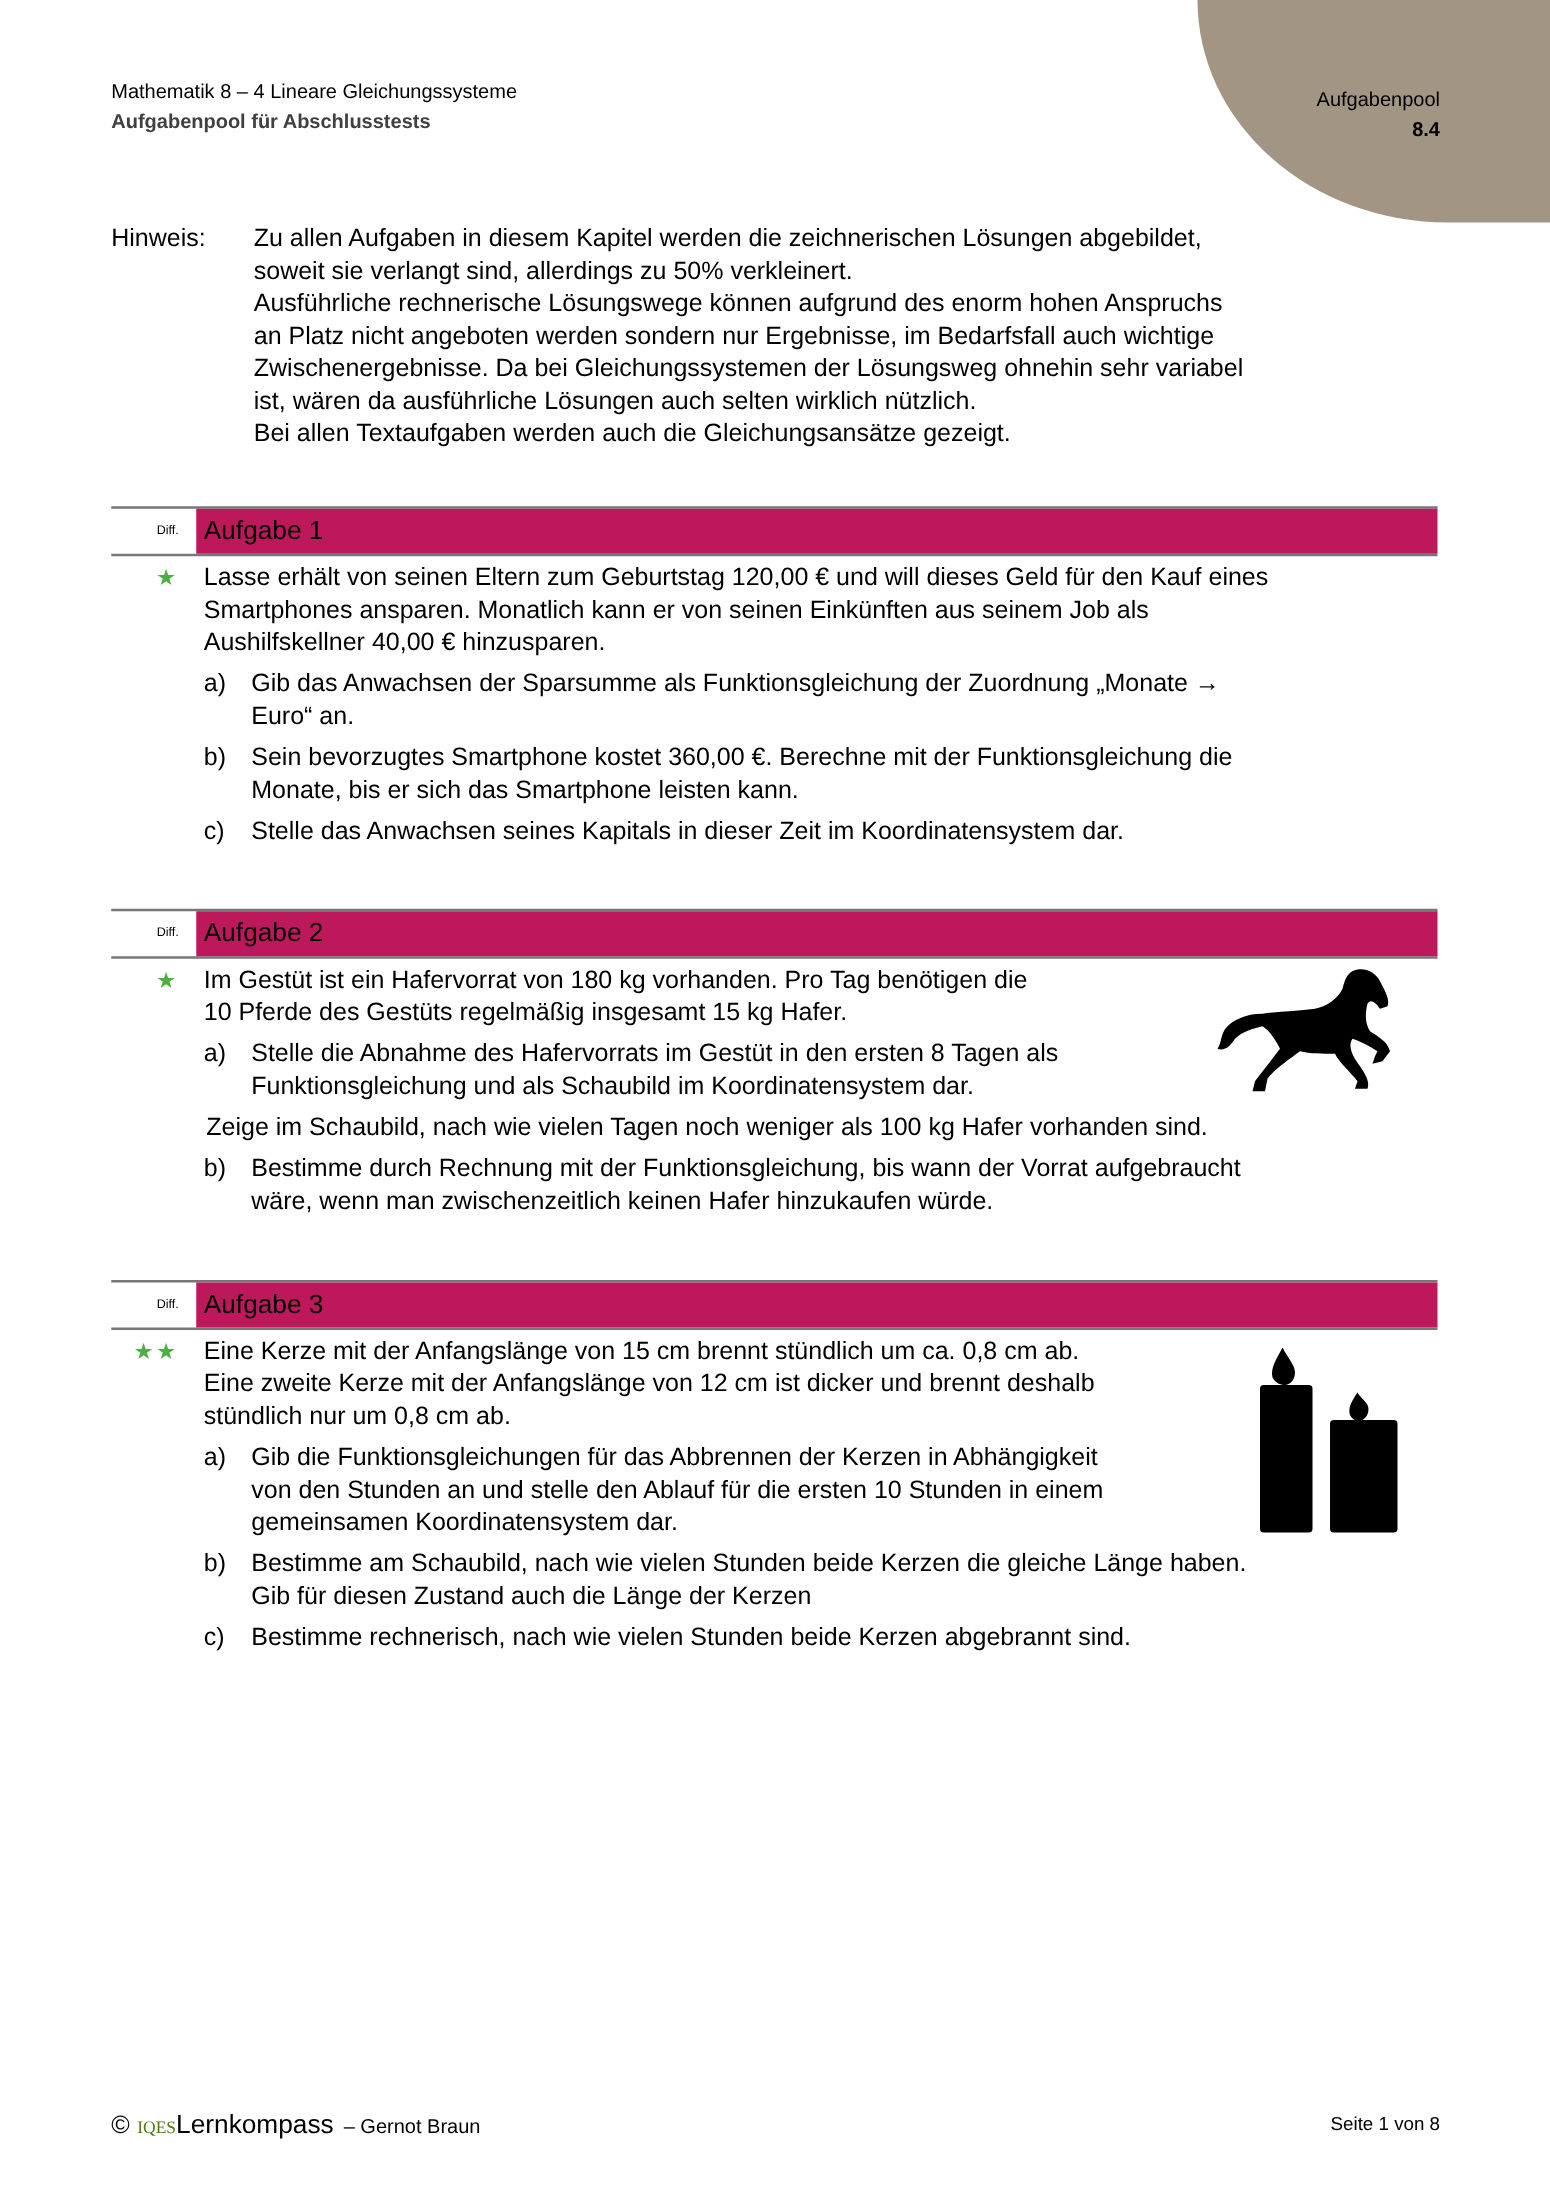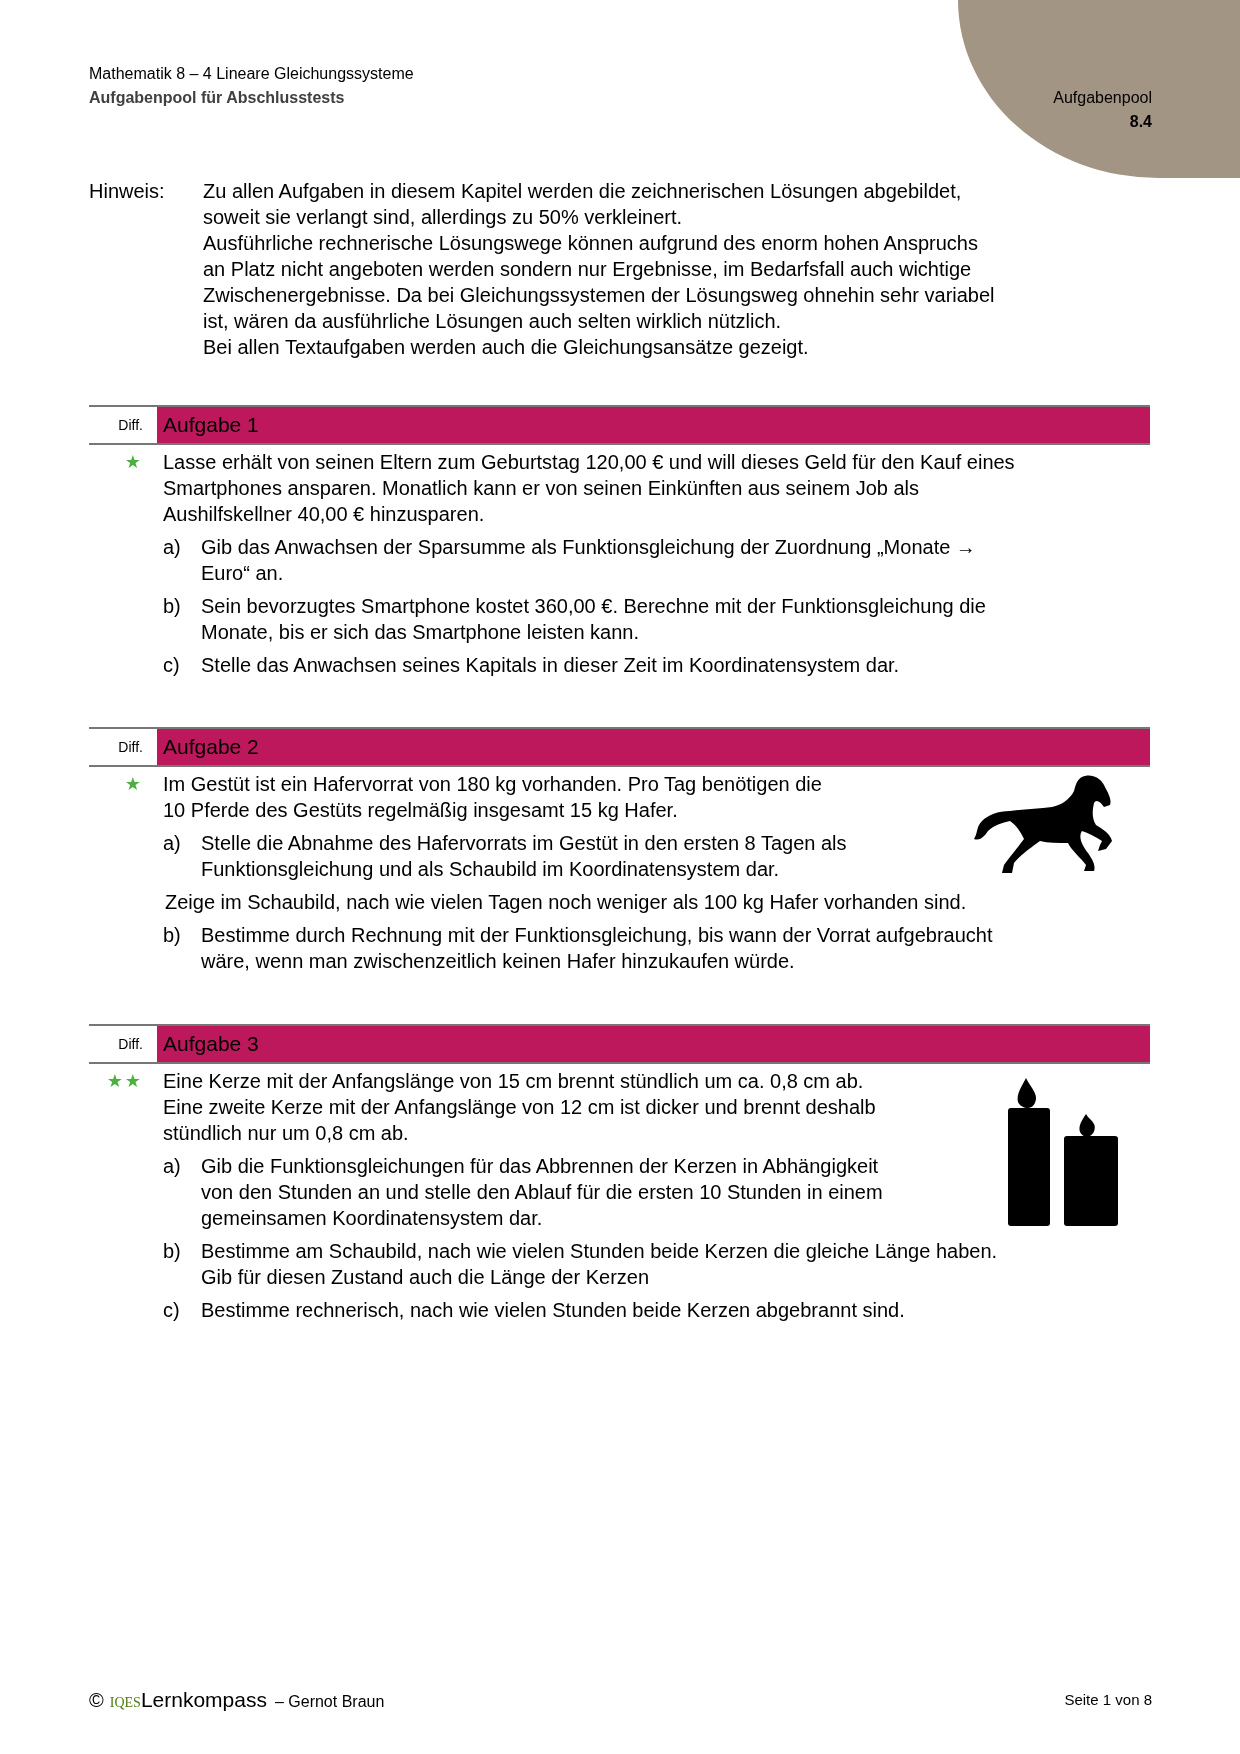--- a/index.html
+++ b/index.html
@@ -2,28 +2,28 @@
 <html><head>
   <meta charset="utf-8">
   <style>
     html, body { margin: 0; padding: 0; background: #ffffff; }
     body { width: 1240px; height: 1754px; position: relative; overflow: hidden;
            font-family: "Liberation Sans", sans-serif; color: #000; }
     .corner { position: absolute; right: 0; top: 0; width: 282px; height: 178px;
               background: #a39584; border-bottom-left-radius: 200px 178px; }
     .hdr-left { position: absolute; left: 89px; top: 62px; font-size: 16px; line-height: 24px; }
     .hdr-left .sub { color: #404040; font-weight: bold; }
-    .hdr-right { position: absolute; right: 88px; top: 86px; font-size: 16px; line-height: 24px; text-align: right; }
+    .hdr-right { position: absolute; right: 88px; top: 69px; font-size: 16px; line-height: 24px; text-align: right; }
     .hdr-right .num { font-weight: bold; }
     .hint { position: absolute; left: 89px; top: 178px; font-size: 20px; line-height: 26px; width: 1040px; }
     .hint .lbl { position: absolute; left: 0; top: 0; }
     .hint .txt { margin-left: 114px; }
     .task { position: absolute; left: 89px; width: 1061px; font-size: 20px; line-height: 26px; }
     .task-head { display: flex; border-top: 2px solid #777; border-bottom: 2px solid #777; height: 36px; align-items: center; }
-    .task-head .diff { width: 68px; text-align: right; font-size: 14px; padding-right: 14px; box-sizing: border-box; }
+    .task-head .diff { width: 68px; text-align: right; font-size: 10px; padding-right: 14px; box-sizing: border-box; }
     .task-head .title { flex: 1; background: #be185d; height: 100%; display: flex; align-items: center; padding-left: 6px; font-size: 21px; }
     .task-body { position: relative; }
     .stars { position: absolute; left: 0; width: 68px; top: 4px; text-align: right; padding-right: 14px; box-sizing: border-box; color: #4caf3f; font-size: 18px; letter-spacing: 2px; }
     .intro { margin-left: 68px; padding: 4px 6px 0 6px; }
     .item { display: flex; margin-left: 68px; padding-left: 6px; margin-top: 7px; }
     .item .lab { width: 38px; flex: none; }
     .item .itxt { flex: 1; }
     .extra { margin-left: 76px; margin-top: 7px; }
     .horse { position: absolute; right: 30px; top: 4px; width: 150px; height: 105px; }
     .candles { position: absolute; right: 24px; top: 14px; width: 120px; height: 150px; }

